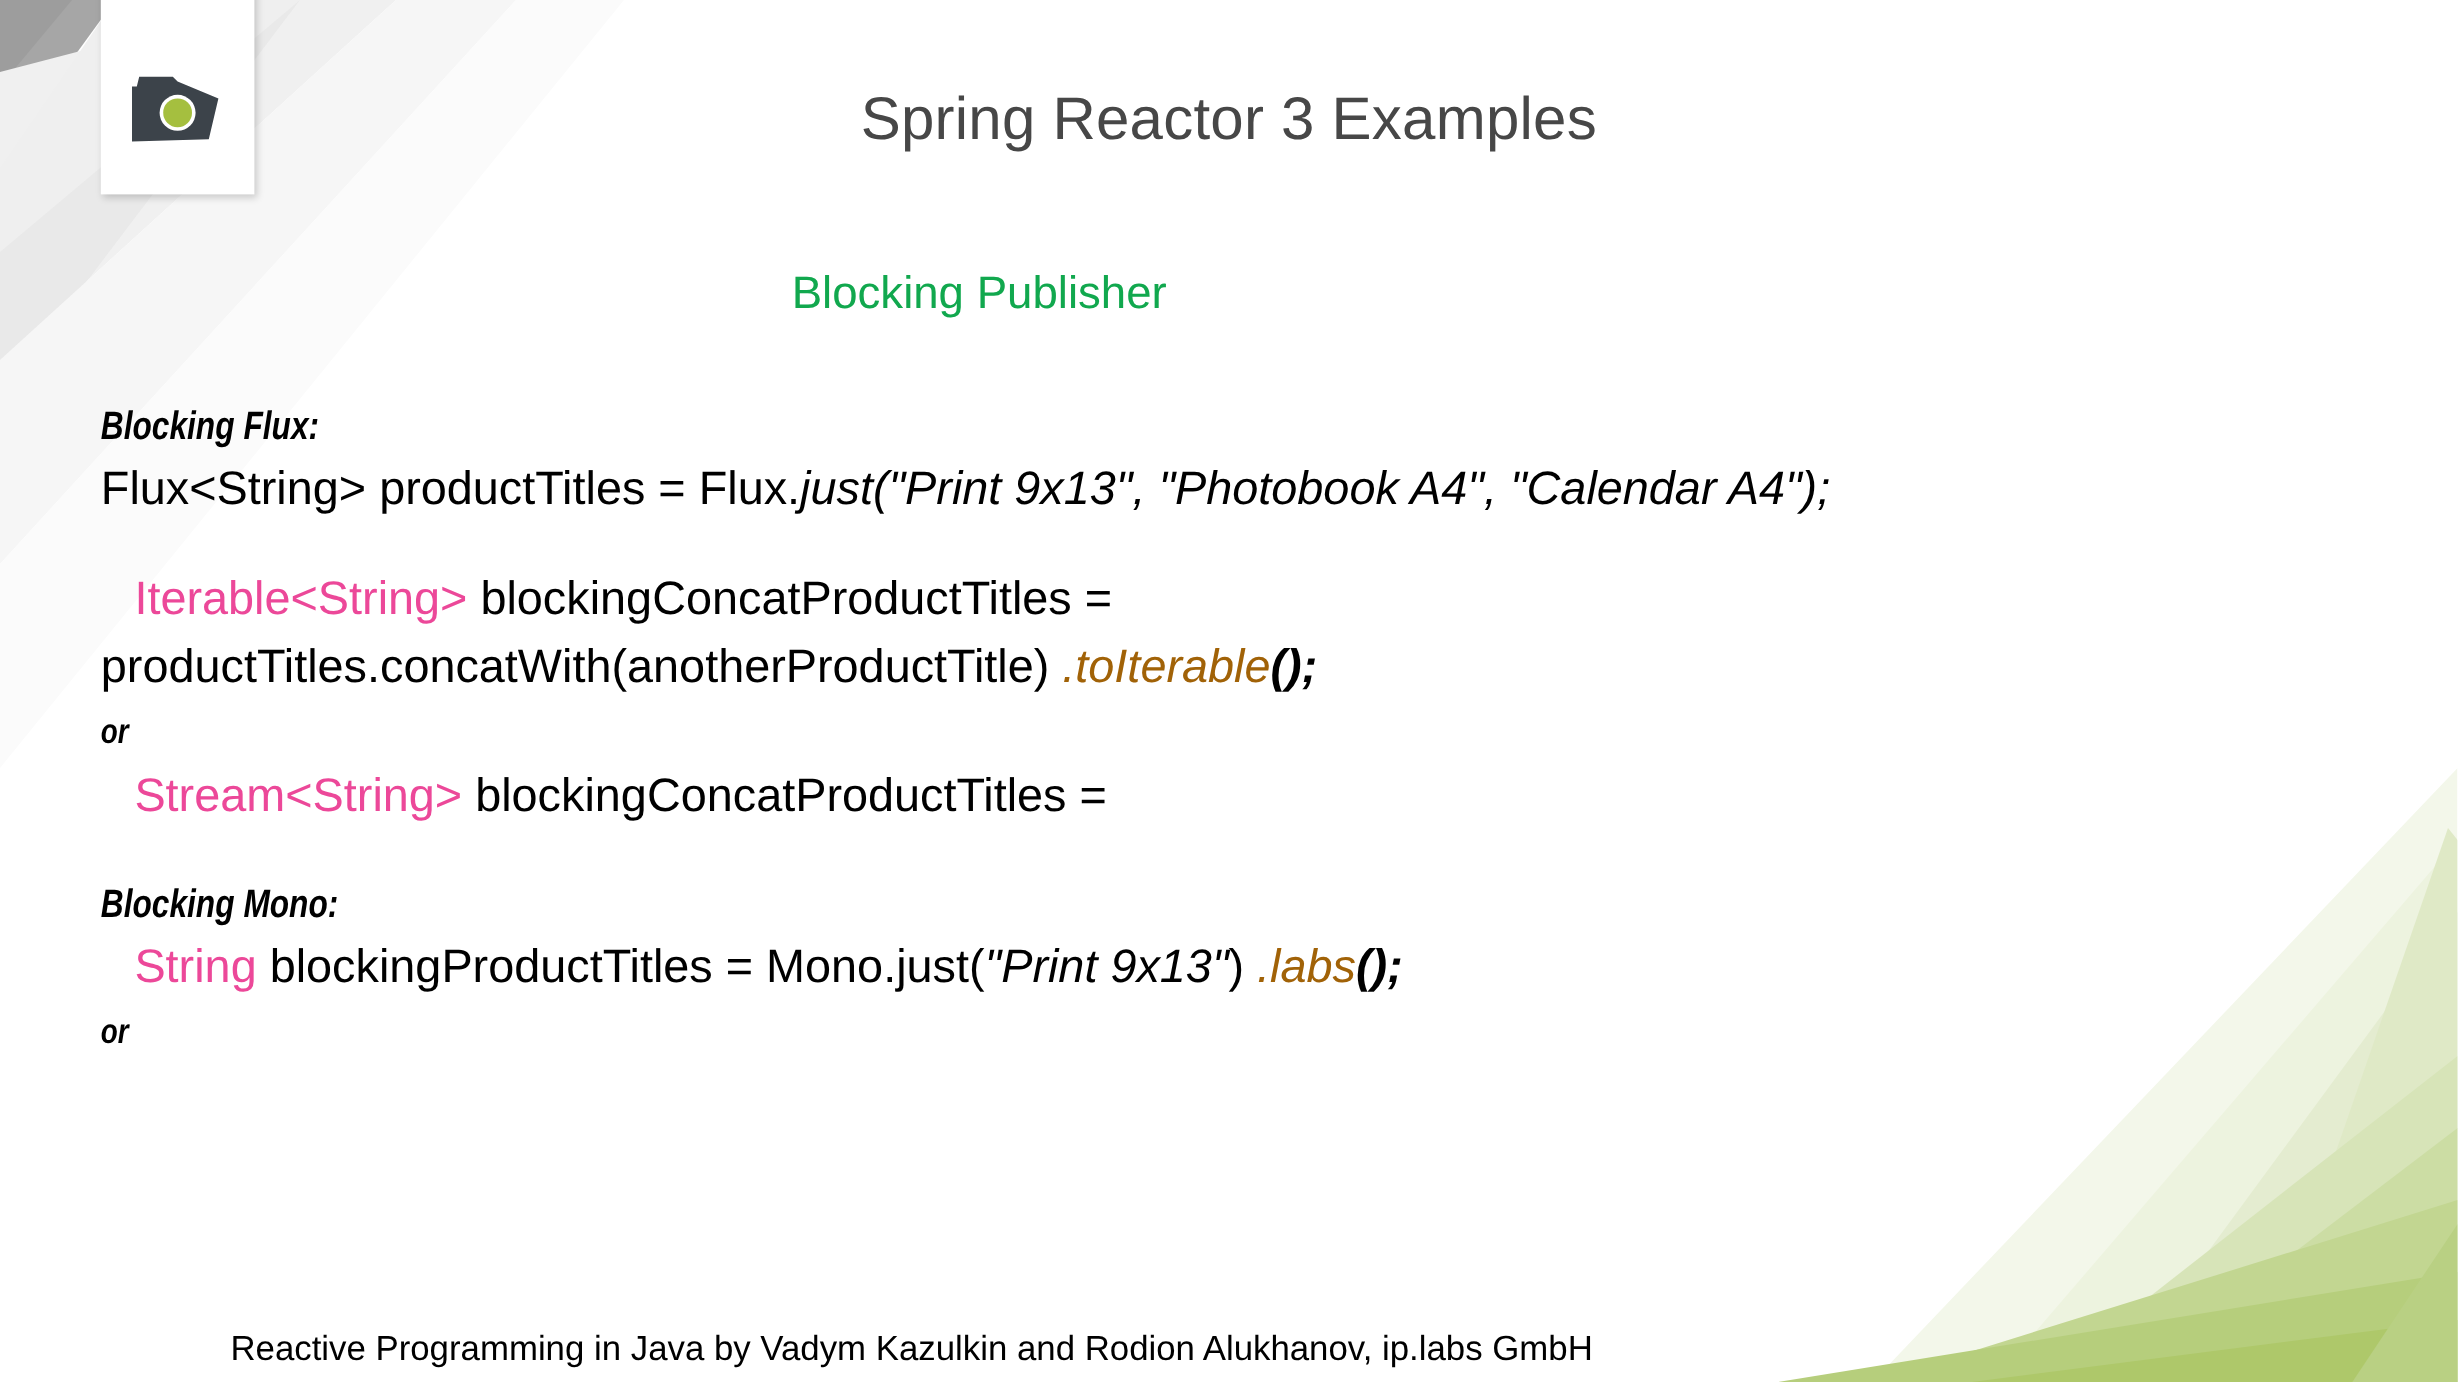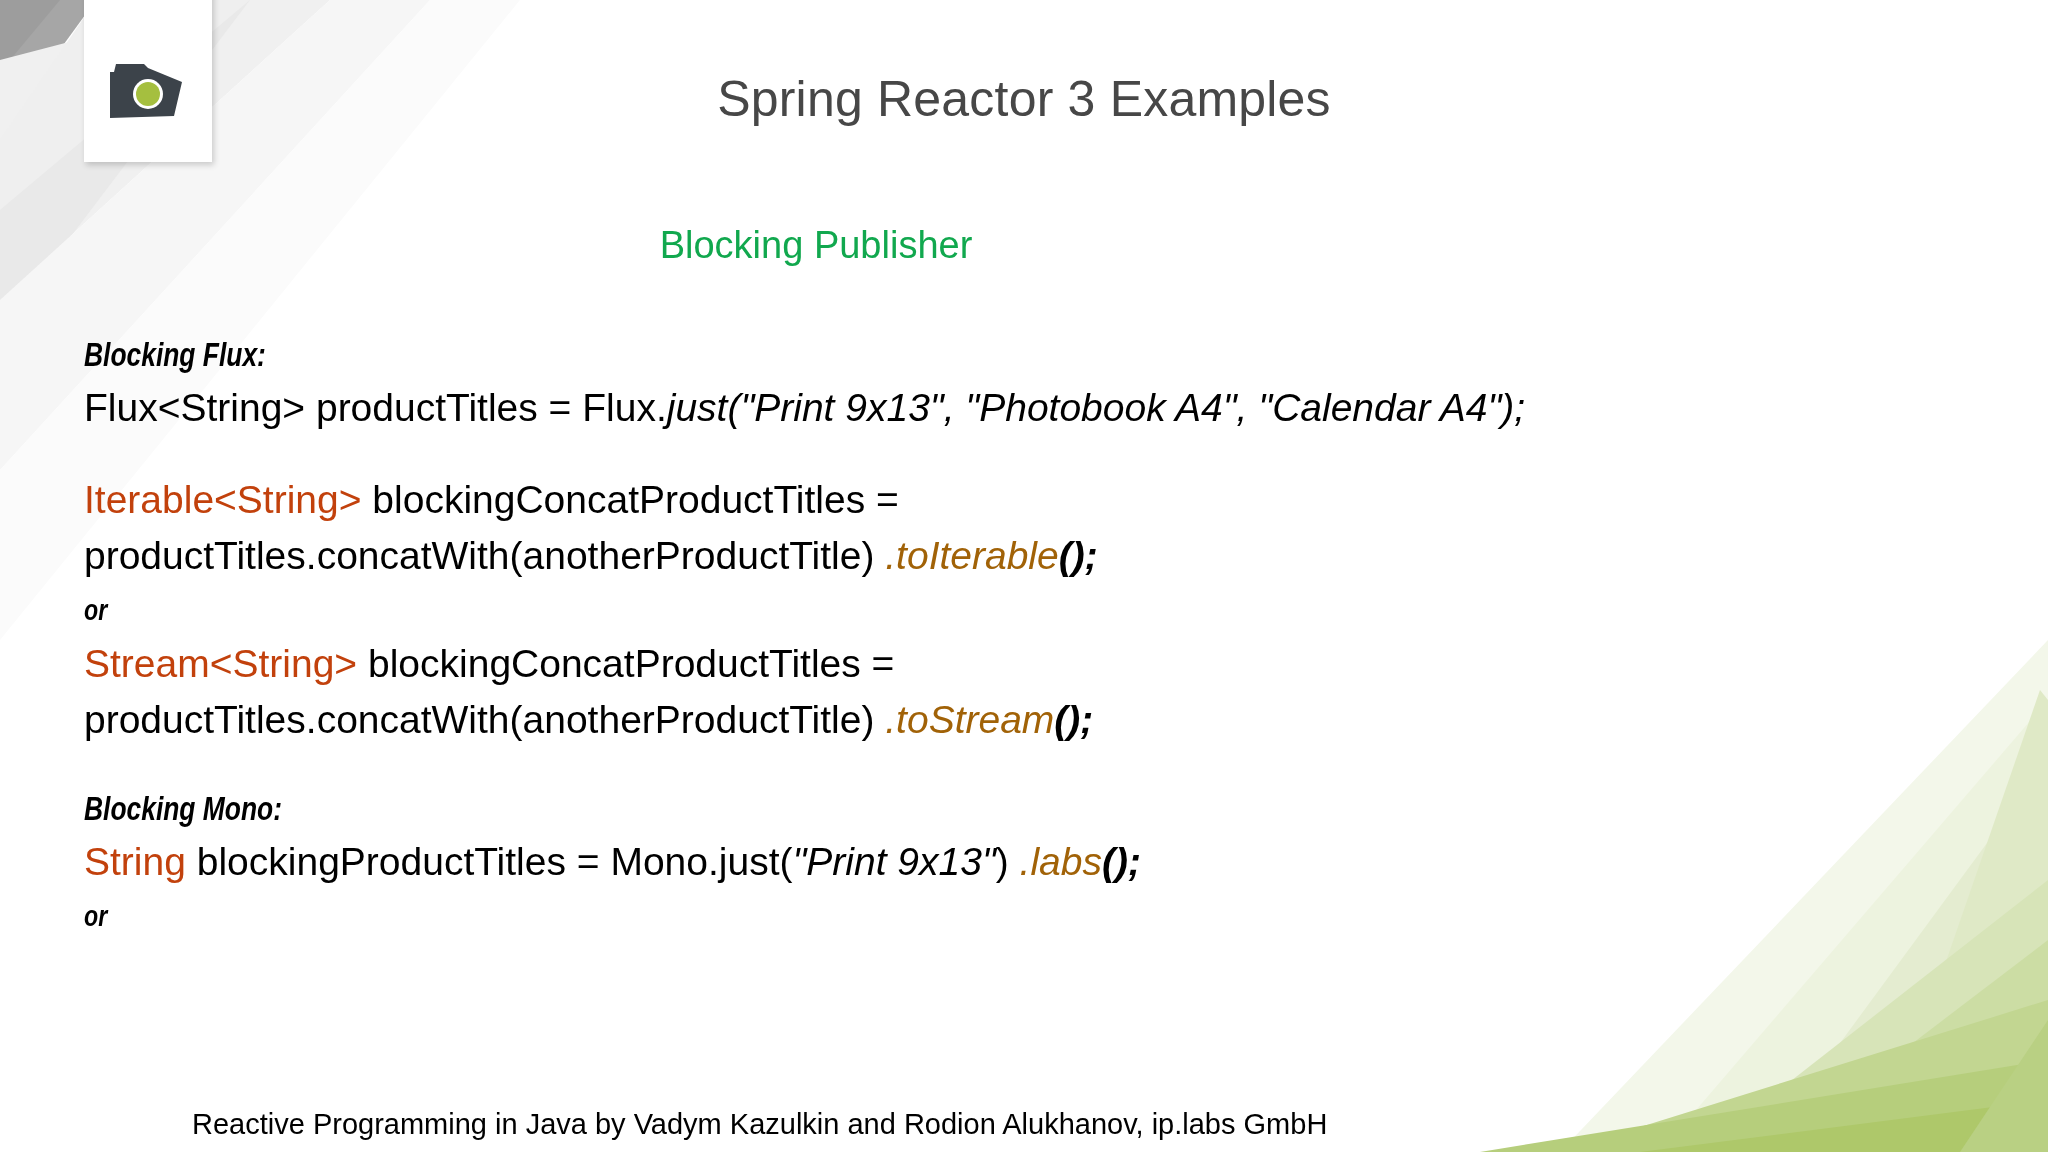--- a/index.html
+++ b/index.html
@@ -102,21 +102,21 @@
     line-height: 52px;
     font-weight: 700;
     font-style: italic;
     color: #000000;
     transform: scaleX(0.80);
     transform-origin: left center;
     white-space: nowrap;
   }
   .spacer { height: 36px; }
 
-  .tok-red { color: #c2410c; }
+  .tok-red { color: #ec4899; margin-left: 28px; }
   .tok-italic { font-style: italic; }
   .tok-red-italic { color: #a16207; font-style: italic; }
   .tok-bold-italic { font-weight: 700; font-style: italic; }
 
   
   .footer {
     position: absolute;
     left: 160px;
     top: 1108px;
     font-size: 29px;
@@ -186,23 +186,20 @@
     <div class="code-line">
       <span>productTitles.concatWith(anotherProductTitle) </span><span class="tok-red-italic">.toIterable</span><span class="tok-bold-italic">();</span>
     </div>
 
     <div class="or-line">or</div>
 
     <div class="code-line">
       <span class="tok-red">Stream&lt;String&gt;</span><span> blockingConcatProductTitles =</span>
     </div>
 
-    <div class="code-line">
-      <span>productTitles.concatWith(anotherProductTitle) </span><span class="tok-red-italic">.toStream</span><span class="tok-bold-italic">();</span>
-    </div>
 
     <div class="spacer"></div>
 
     <div class="heading-line">Blocking Mono:</div>
 
     <div class="code-line">
       <span class="tok-red">String</span><span> blockingProductTitles = Mono.just(</span><span class="tok-italic">"Print 9x13"</span><span>) </span><span class="tok-red-italic">.labs</span><span class="tok-bold-italic">();</span>
     </div>
 
     <div class="or-line">or</div>

